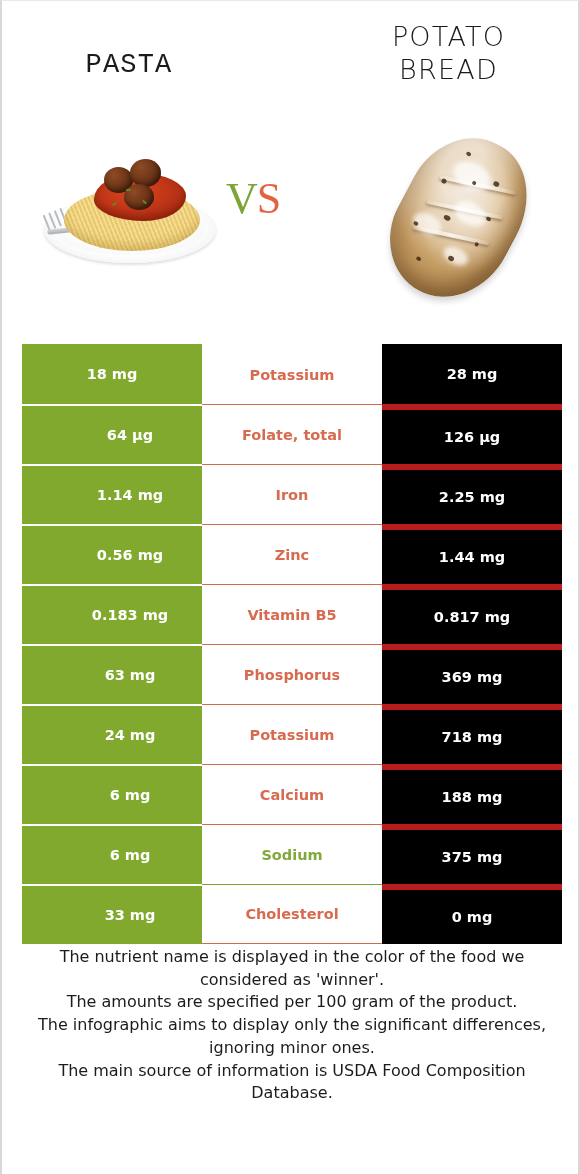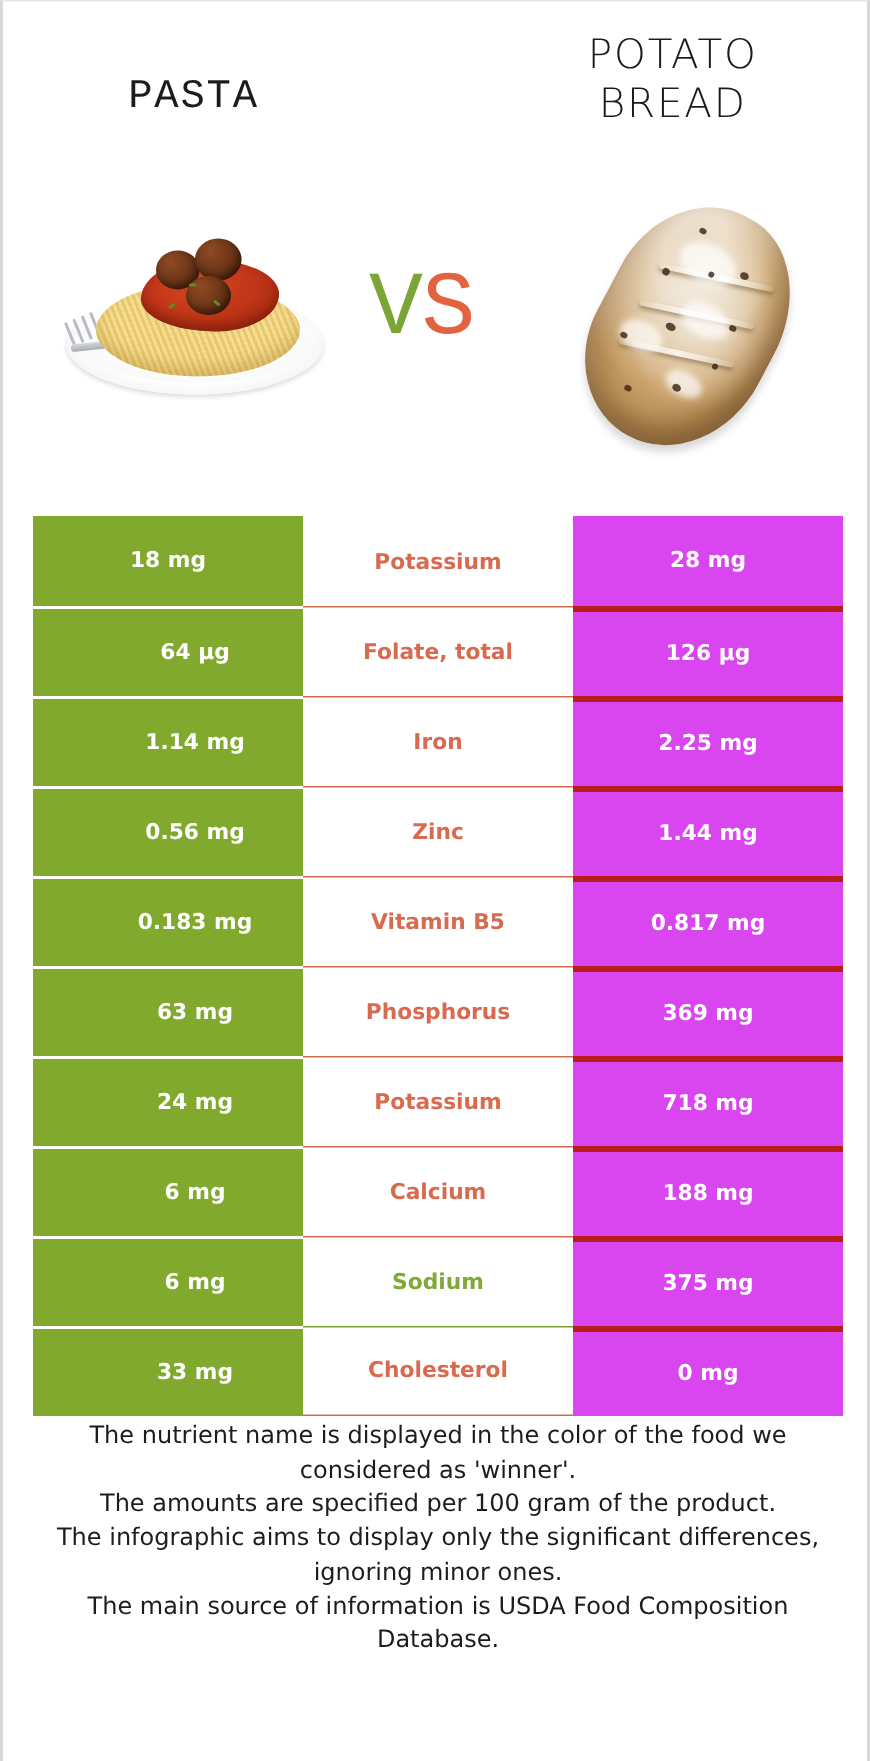--- a/index.html
+++ b/index.html
@@ -40,26 +40,26 @@
     font-family: "DejaVu Sans", sans-serif;
     font-stretch: condensed;
   }
 
   .title-left  { left: 22px;  top: 48px;  width: 210px; font-family: Liberation Mono, monospace; }
   .title-right { right: 22px; top: 20px;  width: 215px; }
 
   
   .vs {
     position: absolute;
-    left: 244px;
+    left: 224px;
     top: 172px;
-    font-size: 60px;
+    font-size: 44px;
     font-weight: 400;
     letter-spacing: -1px;
-    font-family: Liberation Mono, monospace;
+    font-family: Liberation Serif, serif;
   }
   .vs .v { color: #7CA436; }
   .vs .s { color: #E2633F; }
 
   
   .food { position: absolute; }
 
   
   .pasta { left: 36px; top: 152px; width: 184px; height: 118px; }
 
@@ -174,24 +174,24 @@
   .cell {
     display: flex;
     align-items: center;
     justify-content: center;
     font-size: 14.5px;
     font-weight: 700;
     font-family: "DejaVu Sans", sans-serif;
   }
   .cell-left  { width: 180px; background: #81A92E; color: #ffffff; }
   .cell-mid   { width: 180px; background: #ffffff; }
-  .cell-right { width: 180px; background: #d946ef; color: #ffffff; }
+  .cell-right { width: 180px; background: #000000; color: #ffffff; }
 
   .row + .row .cell-left  { border-top: 2px solid #ffffff; padding-left: 36px; }
-  .row + .row .cell-right { border-top: 4px solid #b91c1c; }
+  .row + .row .cell-right { border-top: 6px solid #b91c1c; }
 
   .cell-mid  { border-top: 1px solid transparent; }
   .row + .row .cell-mid { border-top: 1px solid #cf6b4c; }
   .row.win-left + .row .cell-mid { border-top: 1px solid #7d9f37; }
   .table .row:last-child .cell-mid { border-bottom: 1px solid #cf6b4c; }
 
   .nutrient {
     font-size: 14.5px;
     font-weight: 700;
     font-family: "DejaVu Sans", sans-serif;

